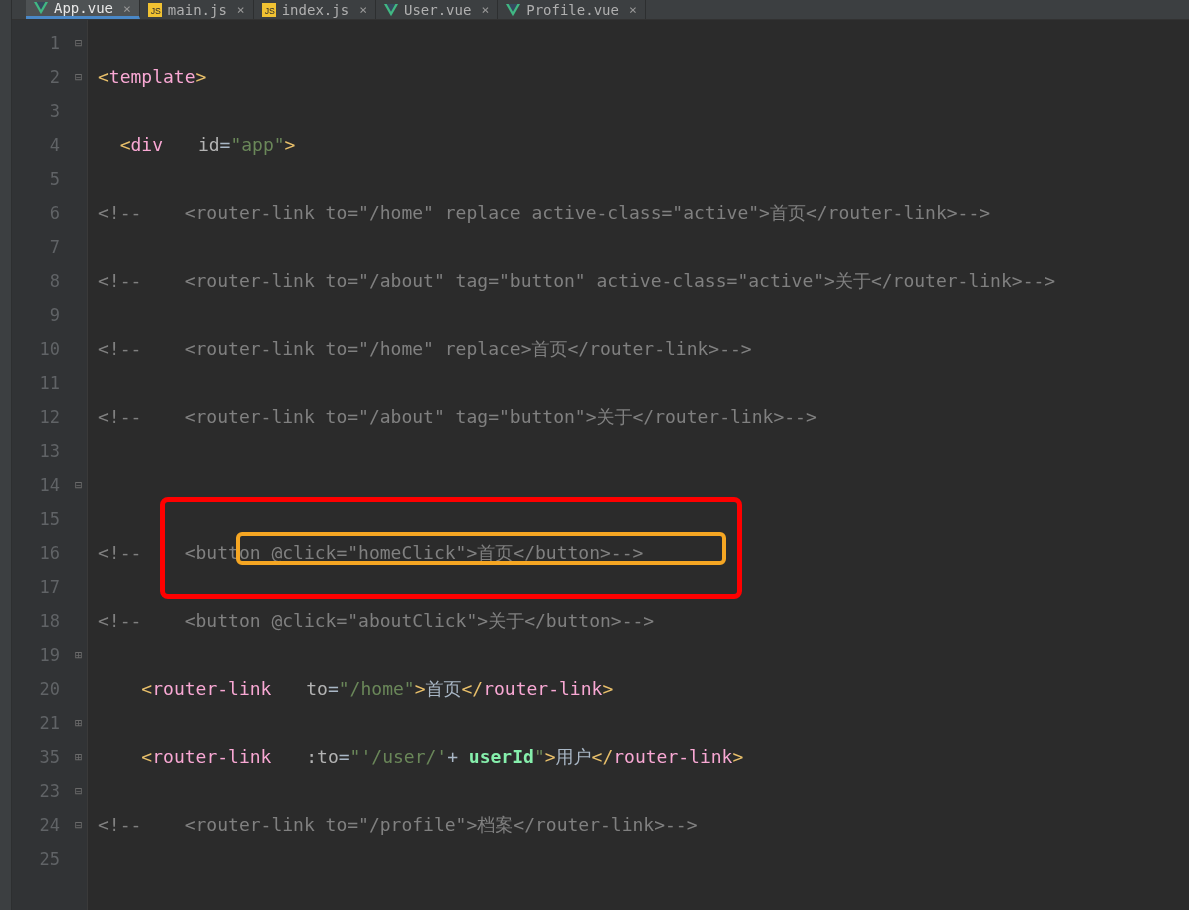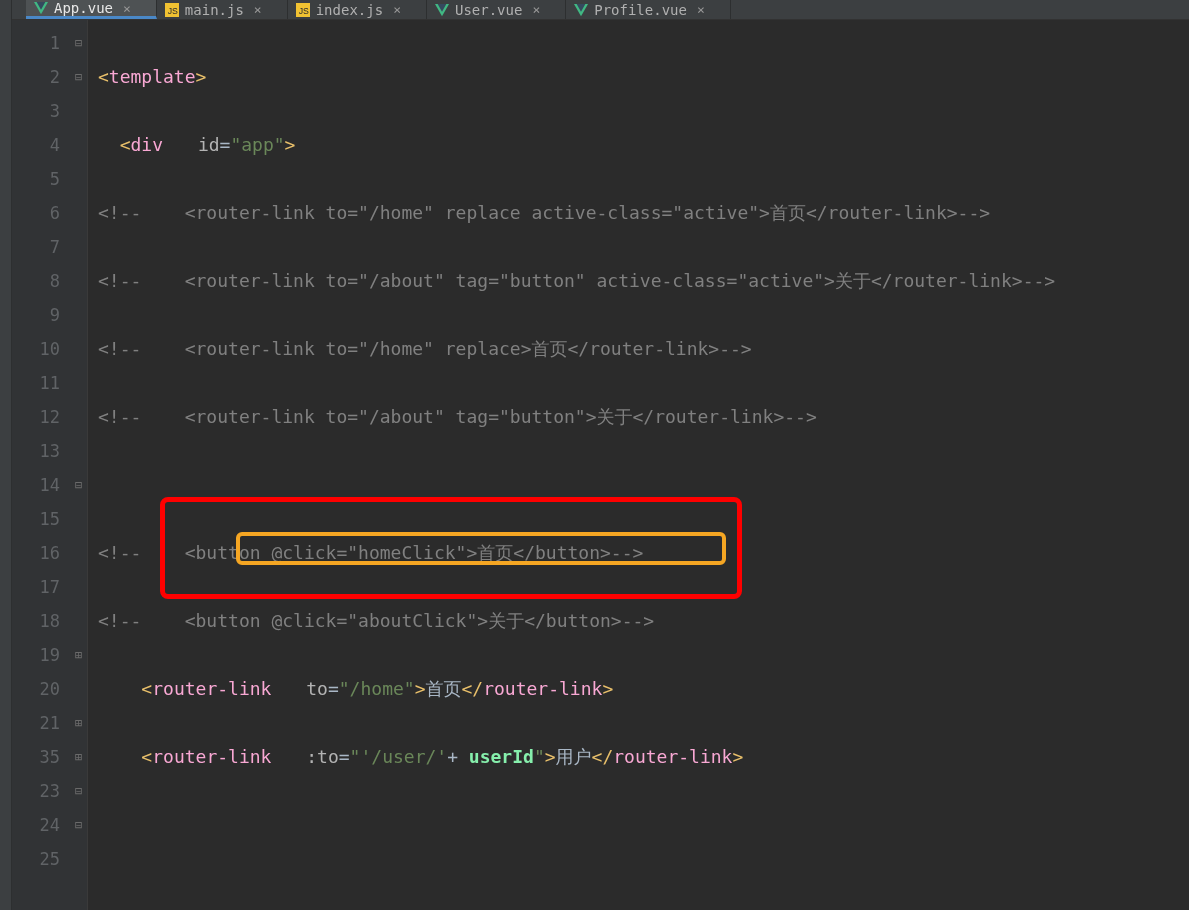--- a/index.html
+++ b/index.html
@@ -26,21 +26,21 @@
     height: 30px;
     background: #3c3f41;
     display: flex;
     align-items: stretch;
     padding-left: 14px;
     border-bottom: 1px solid #323232;
   }
   .tab {
     display: flex;
     align-items: center;
-    padding: 0 25px 0 8px;
+    padding: 0 8px 0 8px;
     gap: 6px;
     color: #b0b0b0;
     font-size: 14px;
     border-right: 1px solid #2d2f30;
     cursor: pointer;
   }
   .tab.active {
     background: #4e5254;
     color: #e8e8e8;
     border-bottom: 3px solid #4a88c7;
@@ -236,20 +236,21 @@
 <div class="line">  <span class="c-punc">&lt;</span><span class="c-tag">div </span><span class="c-attr">id</span><span class="c-eq">=</span><span class="c-str">"app"</span><span class="c-punc">&gt;</span></div>
 <div class="line"><span class="c-cmt">&lt;!--    &lt;router-link to="/home" replace active-class="active"&gt;首页&lt;/router-link&gt;--&gt;</span></div>
 <div class="line"><span class="c-cmt">&lt;!--    &lt;router-link to="/about" tag="button" active-class="active"&gt;关于&lt;/router-link&gt;--&gt;</span></div>
 <div class="line"><span class="c-cmt">&lt;!--    &lt;router-link to="/home" replace&gt;首页&lt;/router-link&gt;--&gt;</span></div>
 <div class="line"><span class="c-cmt">&lt;!--    &lt;router-link to="/about" tag="button"&gt;关于&lt;/router-link&gt;--&gt;</span></div>
 <div class="line"></div>
 <div class="line"><span class="c-cmt">&lt;!--    &lt;button @click="homeClick"&gt;首页&lt;/button&gt;--&gt;</span></div>
 <div class="line"><span class="c-cmt">&lt;!--    &lt;button @click="aboutClick"&gt;关于&lt;/button&gt;--&gt;</span></div>
 <div class="line">    <span class="c-punc">&lt;</span><span class="c-tag">router-link </span><span class="c-attr">to</span><span class="c-eq">=</span><span class="c-str">"/home"</span><span class="c-punc">&gt;</span><span class="c-text">首页</span><span class="c-punc">&lt;/</span><span class="c-tag">router-link</span><span class="c-punc">&gt;</span></div>
 <div class="line">    <span class="c-punc">&lt;</span><span class="c-tag">router-link </span><span class="c-attr">:to</span><span class="c-eq">=</span><span class="c-str">"</span><span class="c-str">'/user/'</span><span class="c-text">+ </span><span class="c-prop">userId</span><span class="c-str">"</span><span class="c-punc">&gt;</span><span class="c-text">用户</span><span class="c-punc">&lt;/</span><span class="c-tag">router-link</span><span class="c-punc">&gt;</span></div>
+<div class="line"><span class="c-cmt">&lt;!--    &lt;router-link to="/profile"&gt;档案&lt;/router-link&gt;--&gt;</span></div>
 
 
 
 
 
 
 
 
 
 

